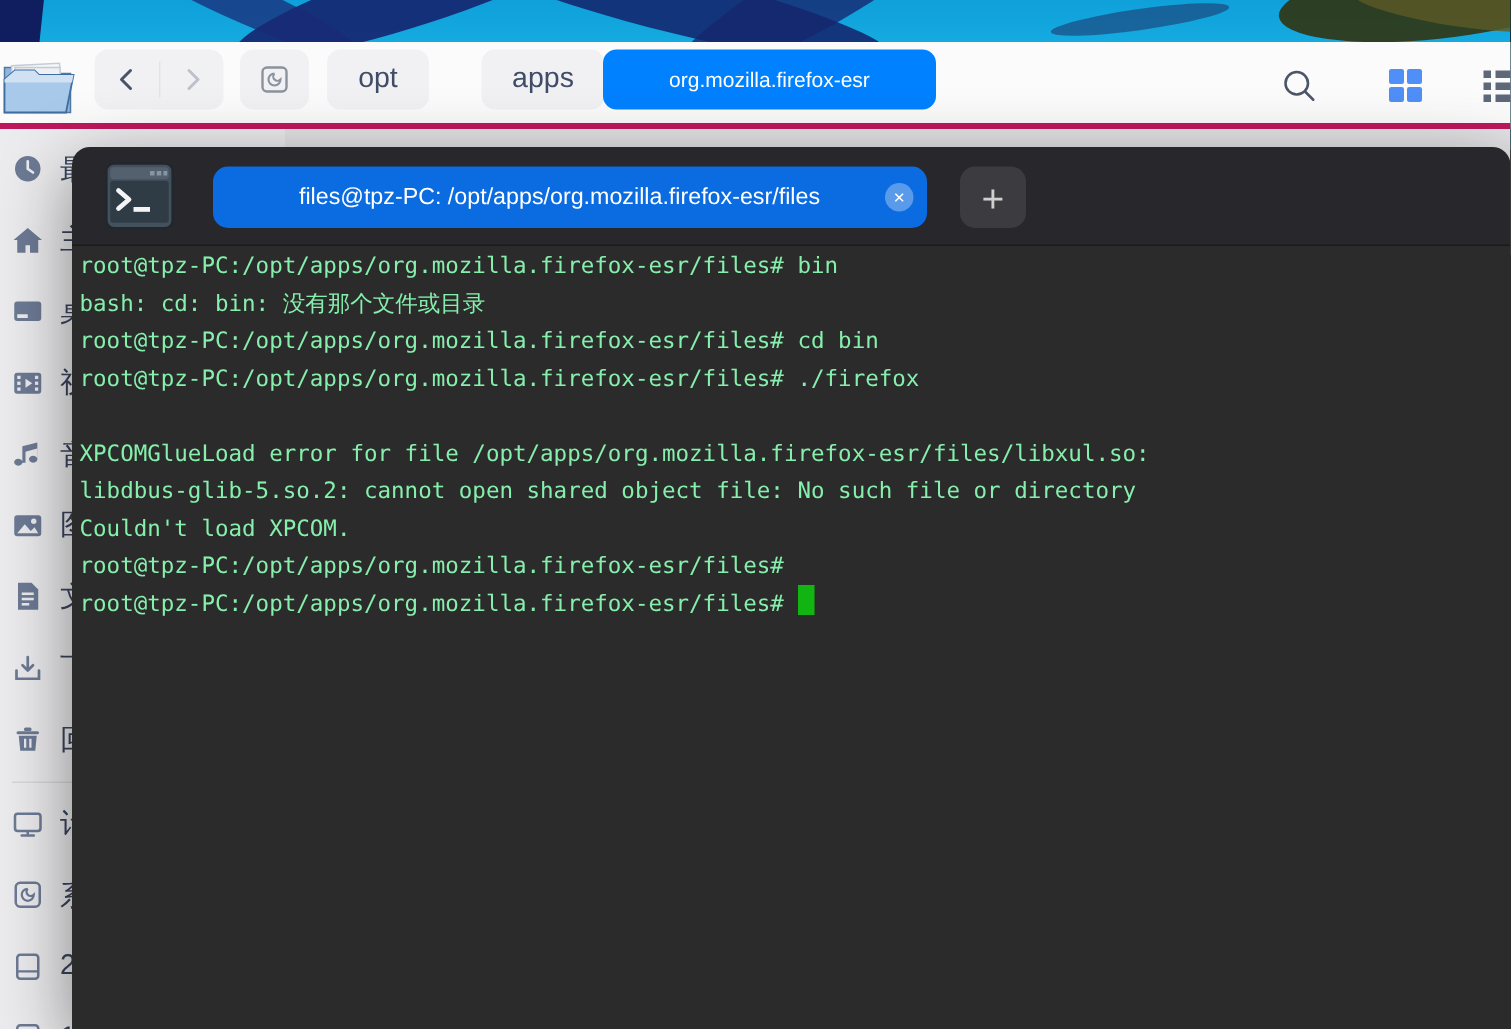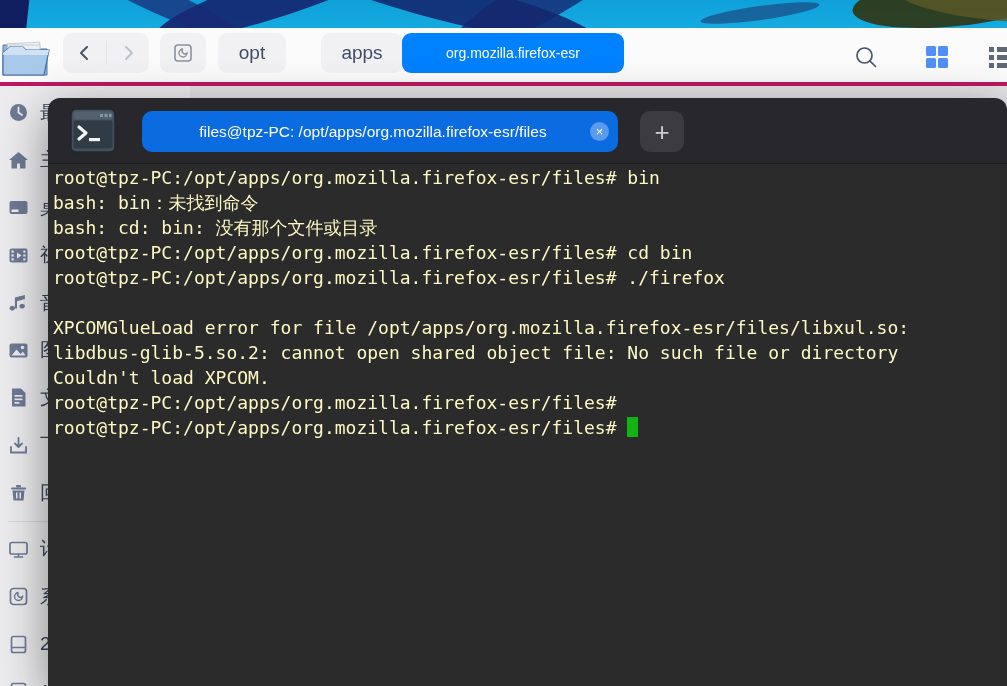--- a/index.html
+++ b/index.html
@@ -62,22 +62,22 @@
     cursor:default; }
   .term-tab-title { color:#ffffff; font-size:15.5px; padding-right:14px; white-space:nowrap; }
   .tab-close { position:absolute; right:9px; top:11px; width:19px; height:19px; border-radius:50%;
     background:rgba(255,255,255,0.32); color:#ffffff; font-size:13px; line-height:19px;
     text-align:center; cursor:default; }
   .new-tab-btn { position:absolute; left:592px; top:13px; width:44px; height:41px;
     background:#3b3b40; border:none; border-radius:10px; color:#cfcfcf; font-size:26px;
     font-weight:300; line-height:38px; cursor:default; }
   .term-body { position:absolute; left:0; top:66px; right:0; bottom:0; background:#2b2b2b;
     padding:1px 0 0 5px; cursor:text; }
-  .tline { height:25px; font-family:"DejaVu Sans Mono", monospace; font-size:18px;
-    line-height:25px; color:#fef9c3; white-space:pre; }
+  .tline { height:25px; font-family:"DejaVu Sans Mono", monospace; font-size:15px;
+    line-height:25px; color:#86efac; white-space:pre; }
   .cursor { display:inline-block; width:11px; height:20px; background:#12b412;
     vertical-align:-3px; }
 </style>
 </head>
 <body>
 
 <div class="screen">
 
   <div class="wallpaper">
     <div class="wp-shape wp-trunk"></div>
@@ -290,21 +290,20 @@
       <div class="term-tab">
         <span class="term-tab-title">files@tpz-PC: /opt/apps/org.mozilla.firefox-esr/files</span>
         <span class="tab-close">×</span>
       </div>
 
       <button class="new-tab-btn">+</button>
     </div>
 
     <div class="term-body">
       <div class="tline">root@tpz-PC:/opt/apps/org.mozilla.firefox-esr/files# bin</div>
-      <div class="tline">bash: bin：未找到命令</div>
       <div class="tline">bash: cd: bin: 没有那个文件或目录</div>
       <div class="tline">root@tpz-PC:/opt/apps/org.mozilla.firefox-esr/files# cd bin</div>
       <div class="tline">root@tpz-PC:/opt/apps/org.mozilla.firefox-esr/files# ./firefox</div>
       <div class="tline"></div>
       <div class="tline">XPCOMGlueLoad error for file /opt/apps/org.mozilla.firefox-esr/files/libxul.so:</div>
       <div class="tline">libdbus-glib-5.so.2: cannot open shared object file: No such file or directory</div>
       <div class="tline">Couldn't load XPCOM.</div>
       <div class="tline">root@tpz-PC:/opt/apps/org.mozilla.firefox-esr/files#</div>
       <div class="tline"><span>root@tpz-PC:/opt/apps/org.mozilla.firefox-esr/files# </span><span class="cursor"></span></div>
     </div>

